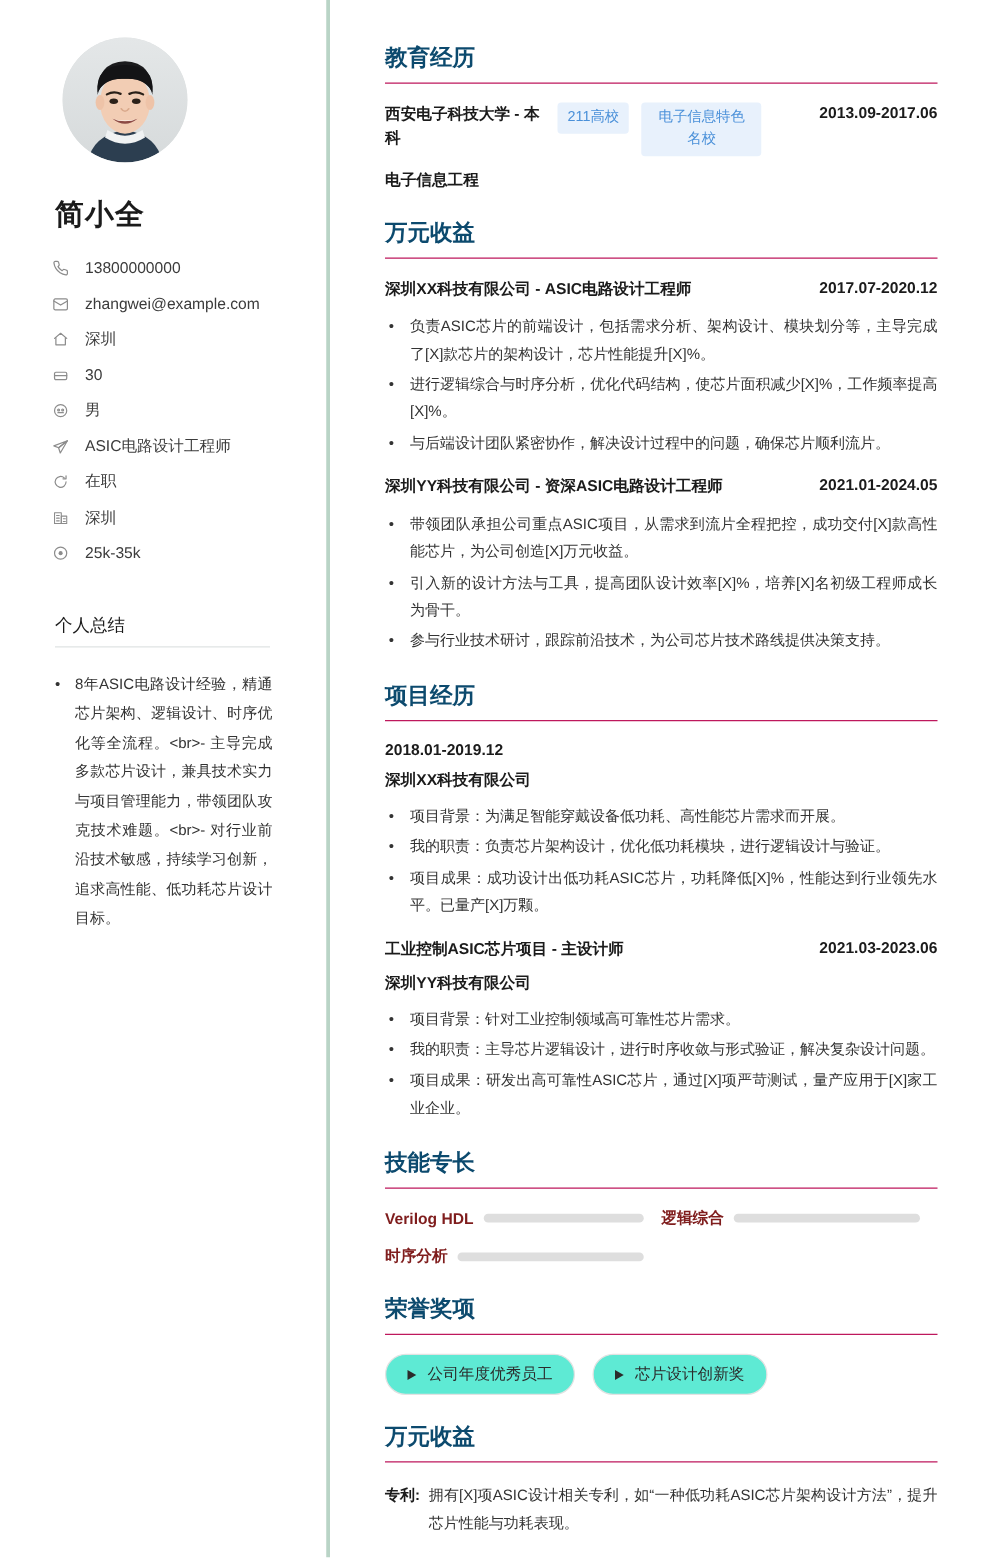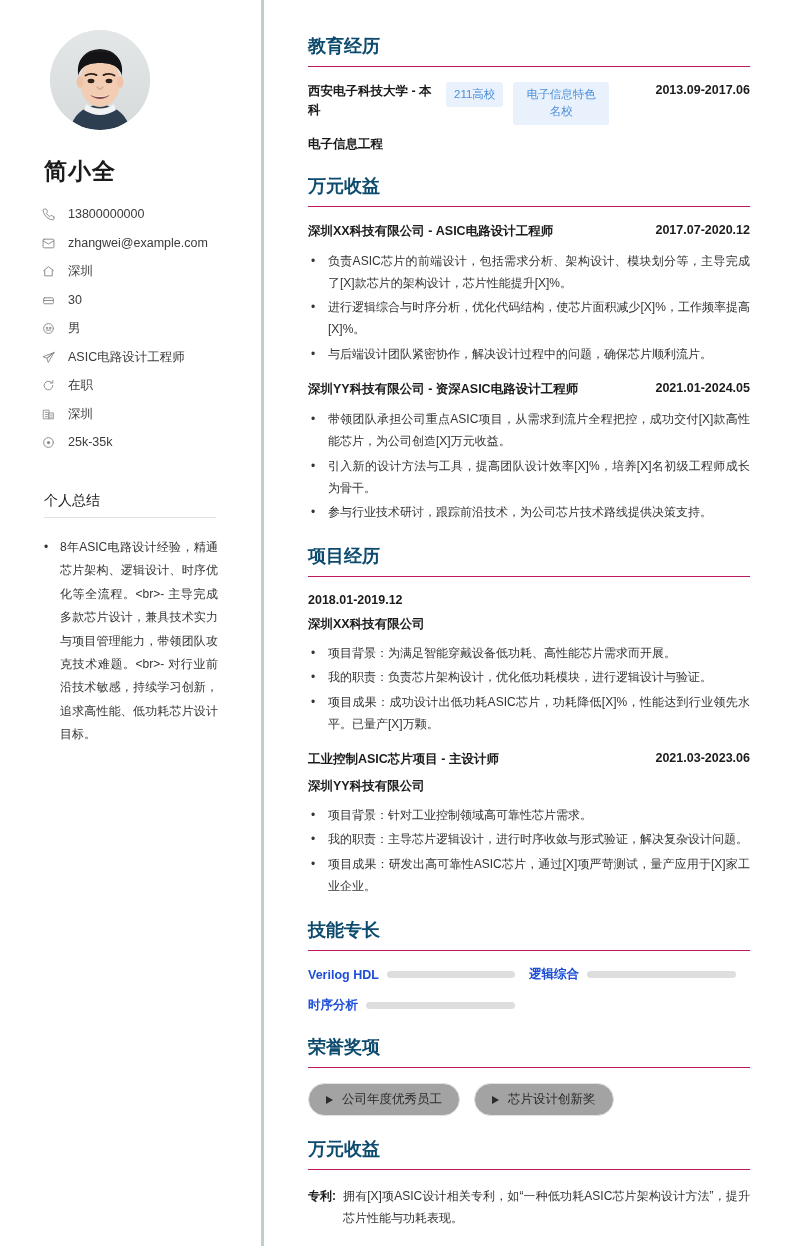--- a/index.html
+++ b/index.html
@@ -193,21 +193,21 @@
   }
   .skill {
     display: flex;
     align-items: center;
     width: 50%;
     padding-right: 14px;
   }
   .skill-name {
     font-size: 12.5px;
     font-weight: bold;
-    color: #1d4ed8;
+    color: #7f1d1d;
     white-space: nowrap;
     margin-right: 8px;
   }
   .skill-bar {
     flex: 1;
     height: 7px;
     background: #dedede;
     border-radius: 4px;
     overflow: hidden;
     min-width: 40px;
@@ -222,21 +222,21 @@
   .awards { display: flex; gap: 14px; flex-wrap: wrap; }
   .award-pill {
     display: flex;
     align-items: center;
     gap: 9px;
     border: 1px solid #e2e2e2;
     border-radius: 18px;
     padding: 7px 17px;
     font-size: 12.5px;
     color: #2b2b2b;
-    background: #a3a3a3;
+    background: #5eead4;
     text-align: right;
   }
   .award-pill .tri {
     width: 0; height: 0;
     border-left: 7px solid #2b2b2b;
     border-top: 4.5px solid transparent;
     border-bottom: 4.5px solid transparent;
   }
 
   

